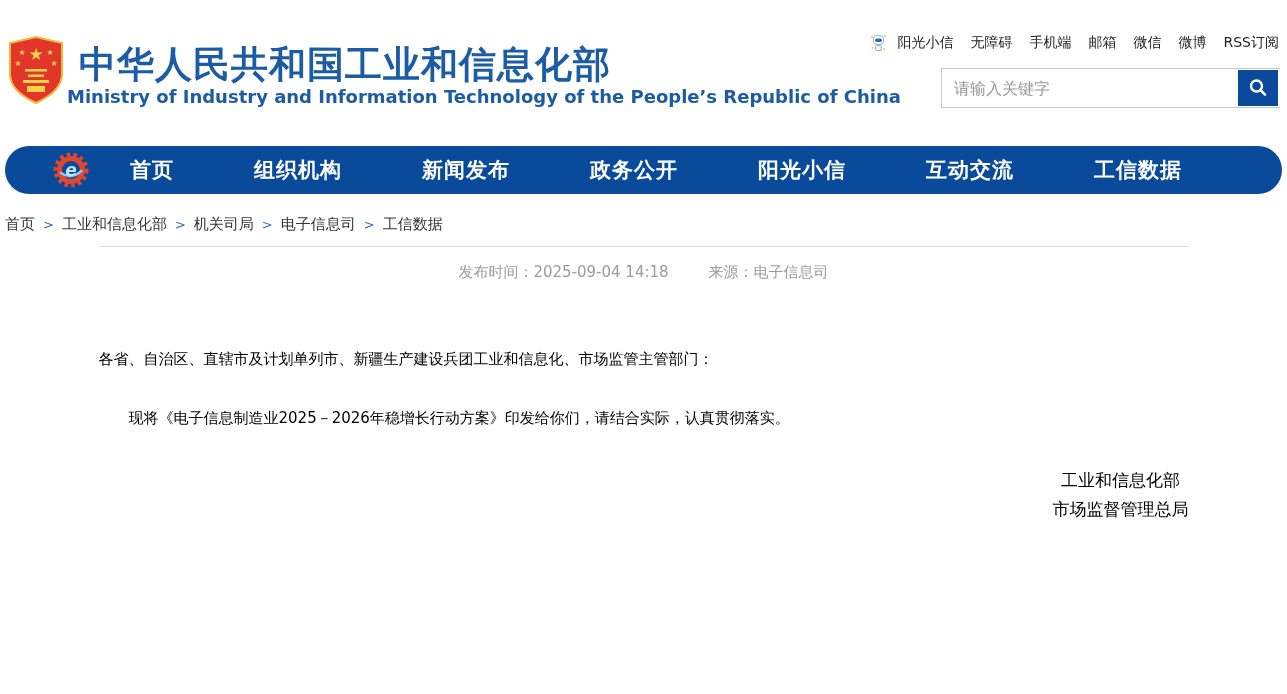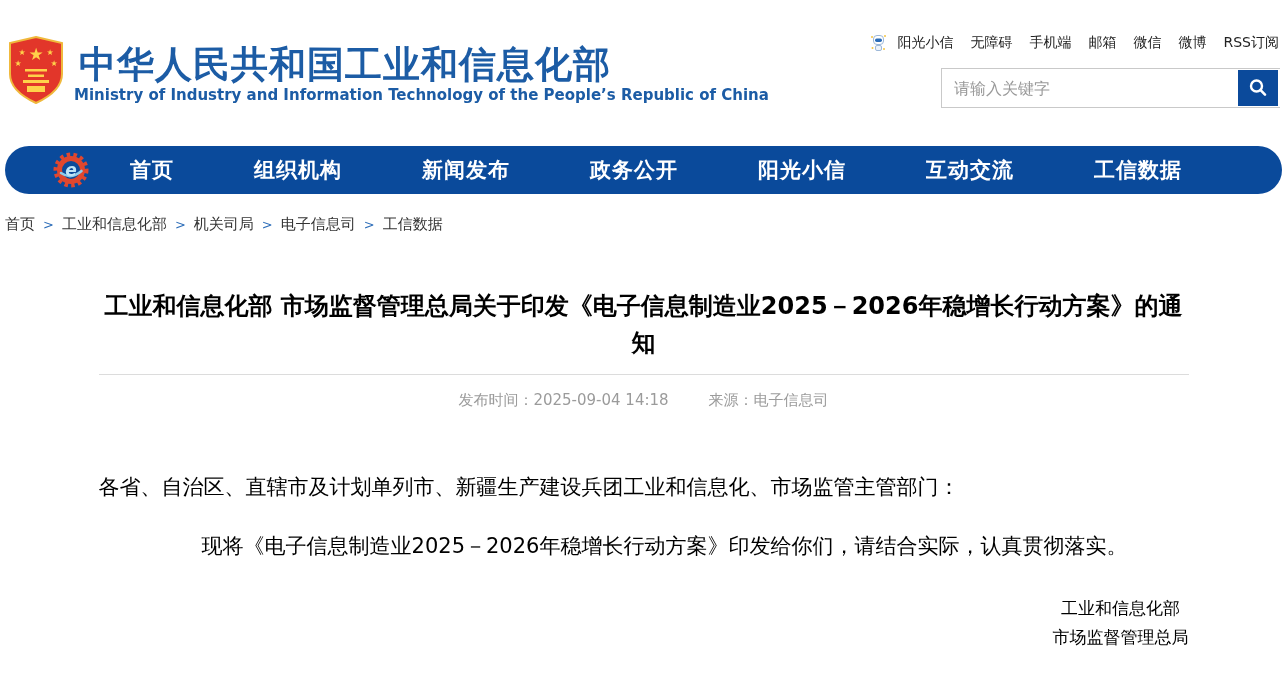--- a/index.html
+++ b/index.html
@@ -5,21 +5,21 @@
   * { margin:0; padding:0; box-sizing:border-box; }
   html,body { width:1287px; height:694px; background:#ffffff; overflow:hidden;
               font-family:"DejaVu Sans","Liberation Sans",sans-serif; }
   a { text-decoration:none; color:inherit; cursor:pointer; }
 
   
   .header { position:relative; height:140px; background:#fff; }
   .emblem { position:absolute; left:8px; top:36px; }
   .site-title { position:absolute; left:79px; top:40px; font-size:37px; font-weight:bold;
                 color:#1c5ca5; letter-spacing:1px; white-space:nowrap; }
-  .site-subtitle { position:absolute; left:74px; top:86px; font-size:15px; font-weight:600;
+  .site-subtitle { position:absolute; left:67px; top:86px; font-size:18px; font-weight:600;
                    color:#1c5ca5; white-space:nowrap; }
   .utility { position:absolute; right:8px; top:33px; display:flex; align-items:center;
              gap:17px; font-size:14px; color:#222; }
   .mascot { display:inline-flex; margin-right:-8px; }
   .searchbar { position:absolute; right:7px; top:68px; width:339px; height:40px;
                border:1px solid #c9c9c9; background:#7dd3fc; }
   .searchbar input { position:absolute; left:0; top:0; width:352px; height:38px; border:none;
                      outline:none; padding:0 10px 0 12px; font-size:16px; color:#333;
                      font-family:"DejaVu Sans","Liberation Sans",sans-serif; }
   .searchbar input::placeholder { color:#999; }
@@ -41,22 +41,22 @@
                 display:flex; align-items:center; }
   .breadcrumb .sep { color:#2b6cb8; font-size:13px; margin:0 8px; }
 
   
   .content { width:1090px; margin:0 auto; }
   .article-title { margin-top:54px; font-size:24px; line-height:37px; font-weight:bold;
                    color:#000; text-align:center; }
   .divider { border-top:1px solid #dcdcdc; margin-top:12px; }
   .meta { margin-top:16px; text-align:center; font-size:15px; color:#9b9b9b; }
   .meta .gap { display:inline-block; width:40px; }
-  .para { margin-top:64px; font-size:21px; color:#000; line-height:27px; }
-  .para.indent { margin-top:32px; text-indent:2em;text-align:center; }
+  .para { margin-top:64px; font-size:15px; color:#000; line-height:27px; }
+  .para.indent { margin-top:32px; text-indent:2em; }
   .signature { margin-top:34px; margin-left:auto; width:max-content; text-align:center;
                font-size:17px; color:#000; line-height:29px; }
 </style>
 </head>
 <body>
 
 <div class="header">
   <span class="emblem">
     <svg width="56" height="68" viewBox="0 0 56 68">
       <path d="M28 1 L54 7 V38 Q54 55 28 67 Q2 55 2 38 V7 Z" fill="#e2362a" stroke="#f0b93c" stroke-width="2"></path>
@@ -134,21 +134,20 @@
   <a>工业和信息化部</a>
   <span class="sep">&gt;</span>
   <a>机关司局</a>
   <span class="sep">&gt;</span>
   <a>电子信息司</a>
   <span class="sep">&gt;</span>
   <a>工信数据</a>
 </div>
 
 <div class="content">
-  <h1 class="article-title">工业和信息化部 市场监督管理总局关于印发《电子信息制造业2025－2026年稳增长行动方案》的通知</h1>
   <div class="divider"></div>
   <div class="meta">
     <span>发布时间：</span><span>2025-09-04 14:18</span><span class="gap"></span><span>来源：</span><span>电子信息司</span>
   </div>
   <p class="para">各省、自治区、直辖市及计划单列市、新疆生产建设兵团工业和信息化、市场监管主管部门：</p>
   <p class="para indent">现将《电子信息制造业2025－2026年稳增长行动方案》印发给你们，请结合实际，认真贯彻落实。</p>
   <div class="signature">
     <div>工业和信息化部</div>
     <div>市场监督管理总局</div>
   </div>

